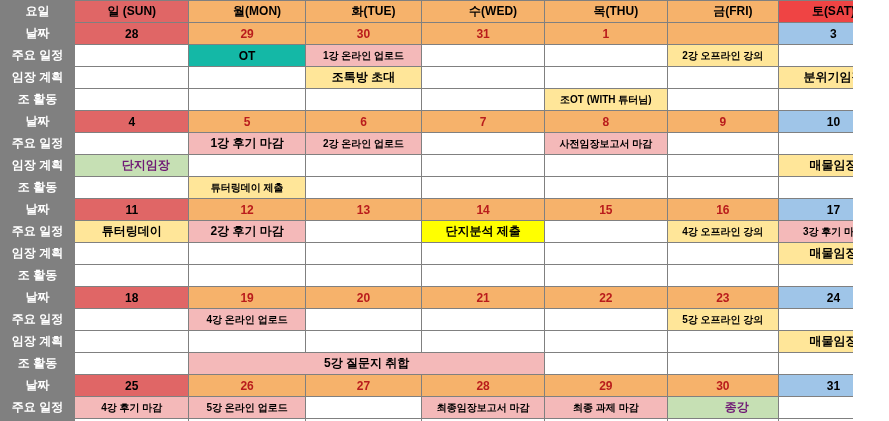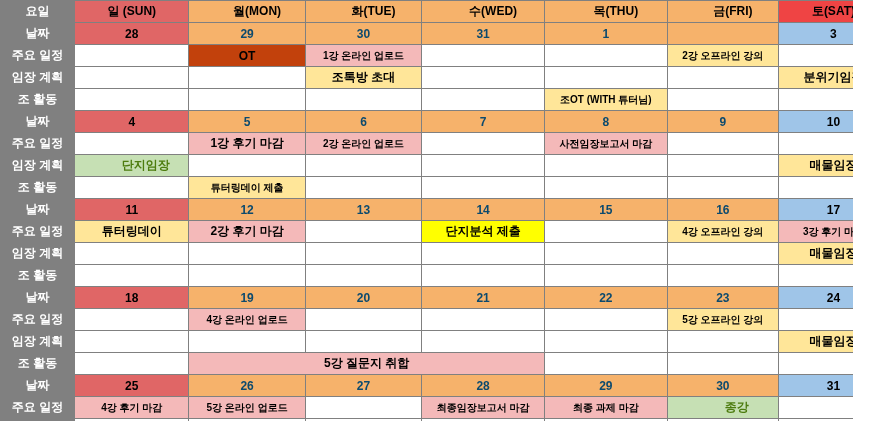--- a/index.html
+++ b/index.html
@@ -7,26 +7,26 @@
   #sheet{width:853px;height:421px;overflow:hidden;position:relative;}
   table{border-collapse:collapse;table-layout:fixed;width:889px;}
   td,th{border:1px solid #808080;font-size:12px;text-align:center;vertical-align:middle;padding:0;height:21px;white-space:nowrap;overflow:hidden;font-weight:bold;}
   .rowlabel{background:#808080;color:#ffffff;font-weight:bold;font-size:12px;}
   .hdr{background:#808080;color:#ffffff;font-weight:bold;font-size:12px;}
   .hdr-sun{background:#e06666;color:#000;}
   .hdr-sat{background:#ef4444;color:#000;}
   .hdr-mid{background:#f6b26b;color:#000;padding-left:20px;}
   .d-sun{background:#e06666;color:#000;}
   .d-sat{background:#9fc5e8;color:#000;}
-  .d-mid{background:#f6b26b;color:#0c4a6e;}
+  .d-mid{background:#f6b26b;color:#b91c1c;}
   .c-pink{background:#f4b9b9;color:#000;}
-  .c-orange{background:#c2410c;color:#000;}
+  .c-orange{background:#14b8a6;color:#000;}
   .c-yellow{background:#ffe699;color:#000;margin-top:41px;}
   .c-yellow2{background:#ffff00;color:#000;}
-  .c-green{background:#c6e0b4;color:#4d7c0f;padding-left:28px;}
+  .c-green{background:#c6e0b4;color:#701a75;padding-left:28px;}
   .c-blank{background:#ffffff;}
   .tight{font-size:10px;}
 </style>
 </head>
 <body>
 
 <div id="sheet">
 <table>
   <colgroup>
     <col style="width:70px">

